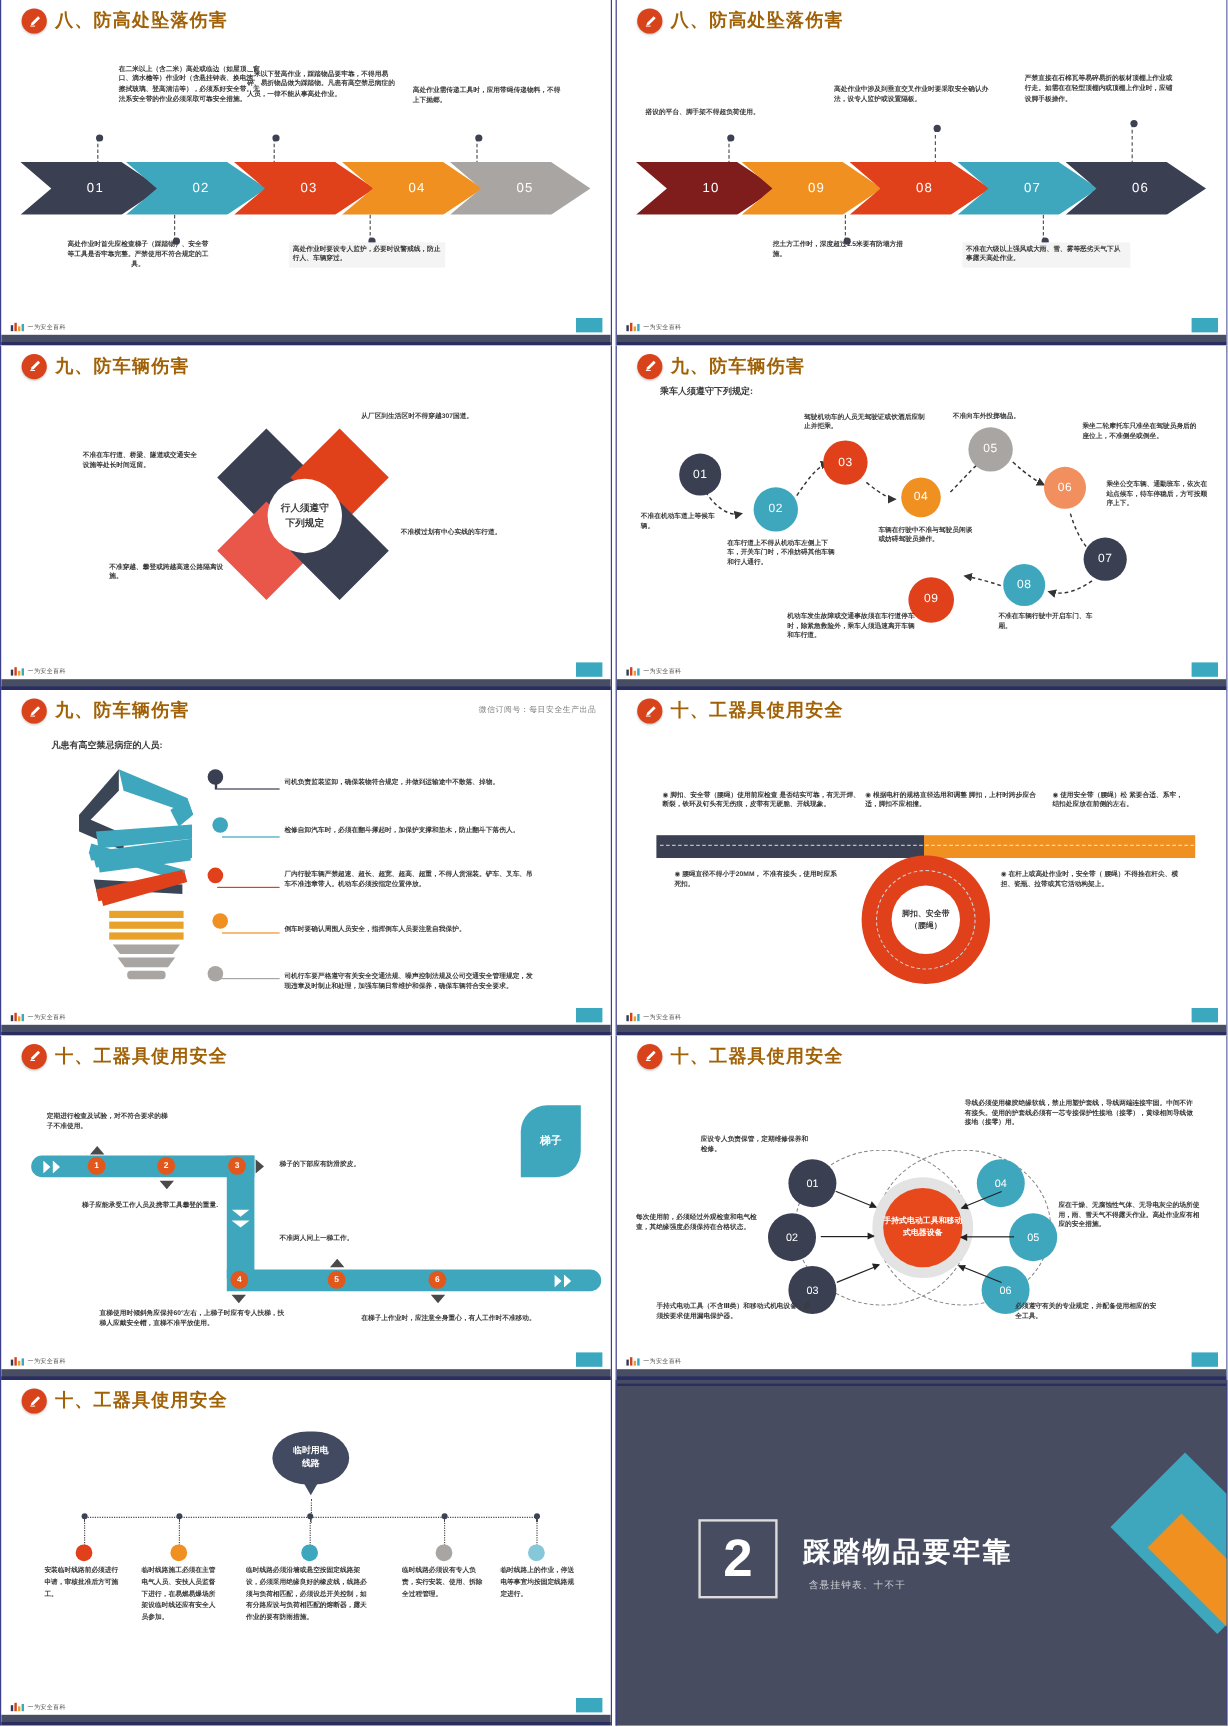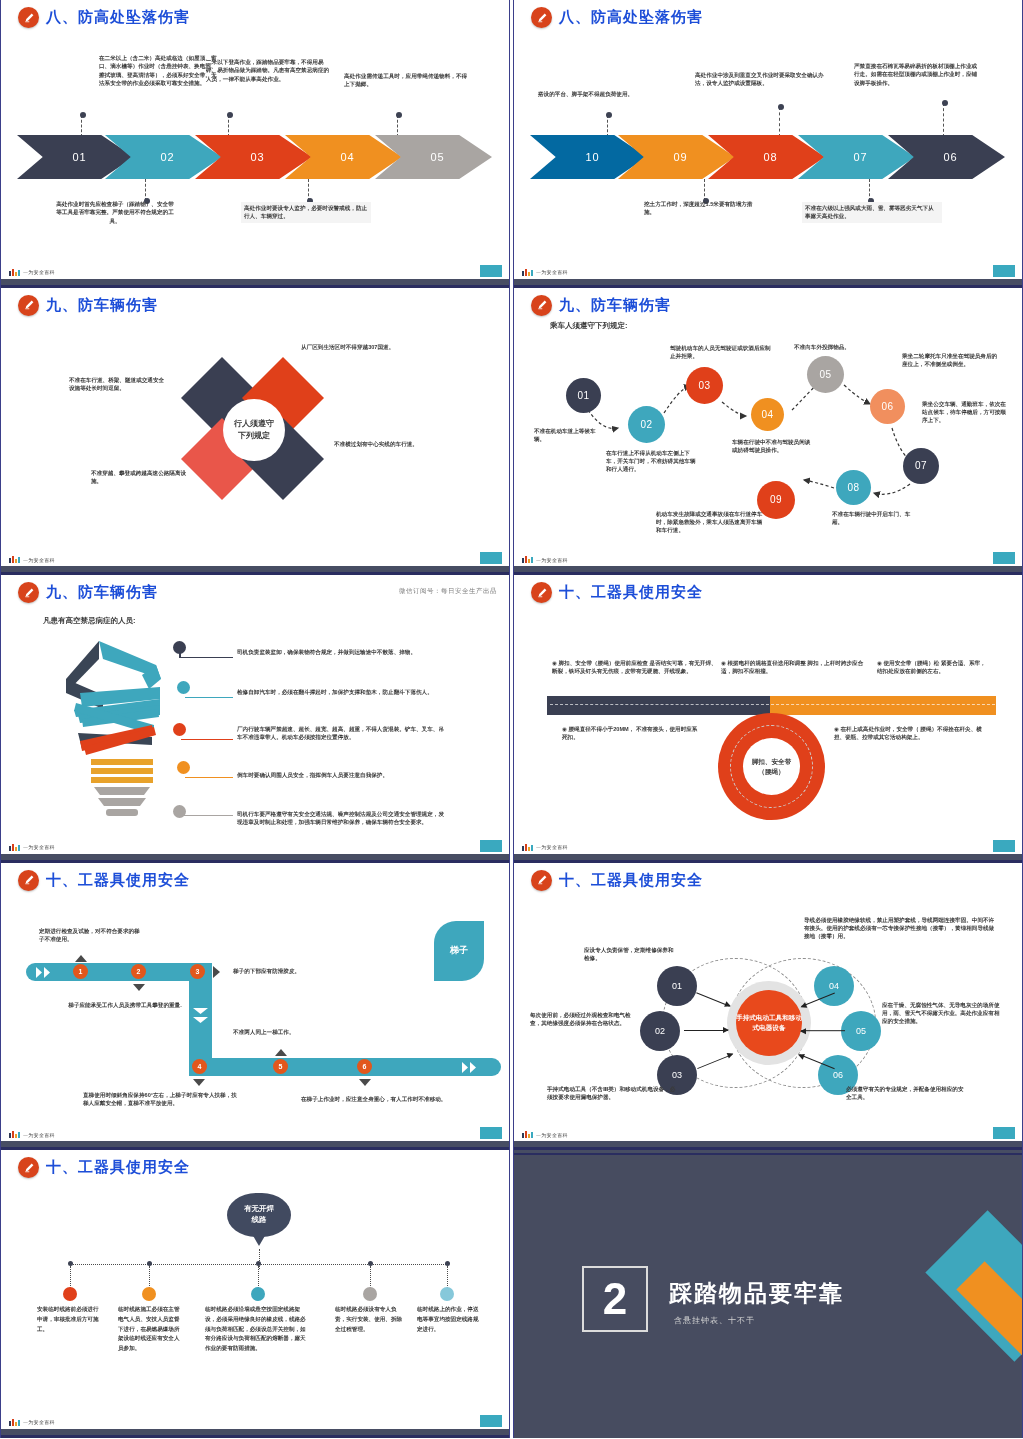--- a/index.html
+++ b/index.html
@@ -24,21 +24,21 @@
   .footlogo .mark i:nth-child(1){height:5px;background:#2f3a56;}
   .footlogo .mark i:nth-child(2){height:7px;background:#d8401a;}
   .footlogo .mark i:nth-child(3){height:4px;background:#e8a22b;}
   .footlogo .mark i:nth-child(4){height:6px;background:#3aa9bf;}
   .footlogo .ftxt{ font-size:5px; color:#4a4a4a; letter-spacing:.3px; white-space:nowrap;}
   
   .sl-title{ position:absolute; left:17px; top:7px; display:flex; align-items:center; gap:7px; }
   .pencil-ic{ width:21px; height:21px; border-radius:50%; background:#d8431b;
         display:flex; align-items:center; justify-content:center; flex:0 0 auto;
         box-shadow:0 1px 2px rgba(0,0,0,.25);}
-  .sl-title h2{ font-size:15px; font-weight:bold; color:#1d4ed8; letter-spacing:1px; white-space:nowrap;}
+  .sl-title h2{ font-size:15px; font-weight:bold; color:#a16207; letter-spacing:1px; white-space:nowrap;}
   .sub-h{ position:absolute; font-size:7.5px; font-weight:bold; color:#3b3b3b;}
   .wm-top{ position:absolute; right:12px; top:12px; font-size:6.5px; color:#7c7c7c; letter-spacing:.5px;}
   .cap{ position:absolute; font-size:5.6px; line-height:1.5; color:#3a3a3a; font-weight:bold;}
   .capbg{ background:#f4f4f4; padding:2px 3px; }
 
   
   .chev-row{ position:absolute; left:16px; top:135px; width:480px; height:44px; }
   .chev{ position:absolute; top:0; height:44px; width:117px;
      display:flex; align-items:center; justify-content:center;
      color:#fff; font-size:11px; letter-spacing:1px;
@@ -204,21 +204,21 @@
     <div class="cap" style="left:181px;top:71px;width:132px;">高处作业中涉及到垂直交叉作业时要采取安全确认办法，设专人监护或设置隔板。</div>
     <div class="cap" style="left:340px;top:62px;width:128px;">严禁直接在石棉瓦等易碎易折的板材顶棚上作业或行走。如需在在轻型顶棚内或顶棚上作业时，应铺设脚手板操作。</div>
 
     <div class="dotline up" style="left:93px;top:115px;height:22px;"></div>
     <div class="dotline up" style="left:265px;top:107px;height:30px;"></div>
     <div class="dotline up" style="left:429px;top:103px;height:34px;"></div>
     <div class="dotline dn" style="left:190px;top:179px;height:22px;"></div>
     <div class="dotline dn" style="left:355px;top:179px;height:22px;"></div>
 
     <div class="chev-row">
-      <div class="chev" style="left:0px;   background:#0369a1;">
+      <div class="chev" style="left:0px;   background:#7f1d1d;">
           <span>10</span>
         </div>
       <div class="chev" style="left:88px;  background:#f09020;">
           <span>09</span>
         </div>
       <div class="chev" style="left:178px; background:#e0401a;">
           <span>08</span>
         </div>
       <div class="chev" style="left:268px; background:#3ea7bd;">
           <span>07</span>
@@ -641,21 +641,21 @@
       <span class="pencil-ic">
         <svg width="12" height="12" viewBox="0 0 24 24">
             <path d="M17.5 3.2l3.3 3.3-10.9 10.9-4.6 1.3 1.3-4.6z" fill="#fff"></path>
             <path d="M4.5 19.5h8" stroke="#fff" stroke-width="1.6" fill="none"></path>
           </svg>
       </span>
       <h2>十、工器具使用安全</h2>
     </div>
 
     <div class="balloon" style="left:226px;top:43px;">
-      <span style="white-space:pre-line">有无开焊
+      <span style="white-space:pre-line">临时用电
 线路</span>
     </div>
     <div class="vstem" style="left:258px;top:99px;height:20px;"></div>
 
     <div class="hbar" style="left:69px;top:114px;width:378px;"></div>
     <div class="nodedot" style="left:67px;top:111px;"></div>
     <div class="nodedot" style="left:146px;top:111px;"></div>
     <div class="nodedot" style="left:255px;top:111px;"></div>
     <div class="nodedot" style="left:367px;top:111px;"></div>
     <div class="nodedot" style="left:444px;top:111px;"></div>

